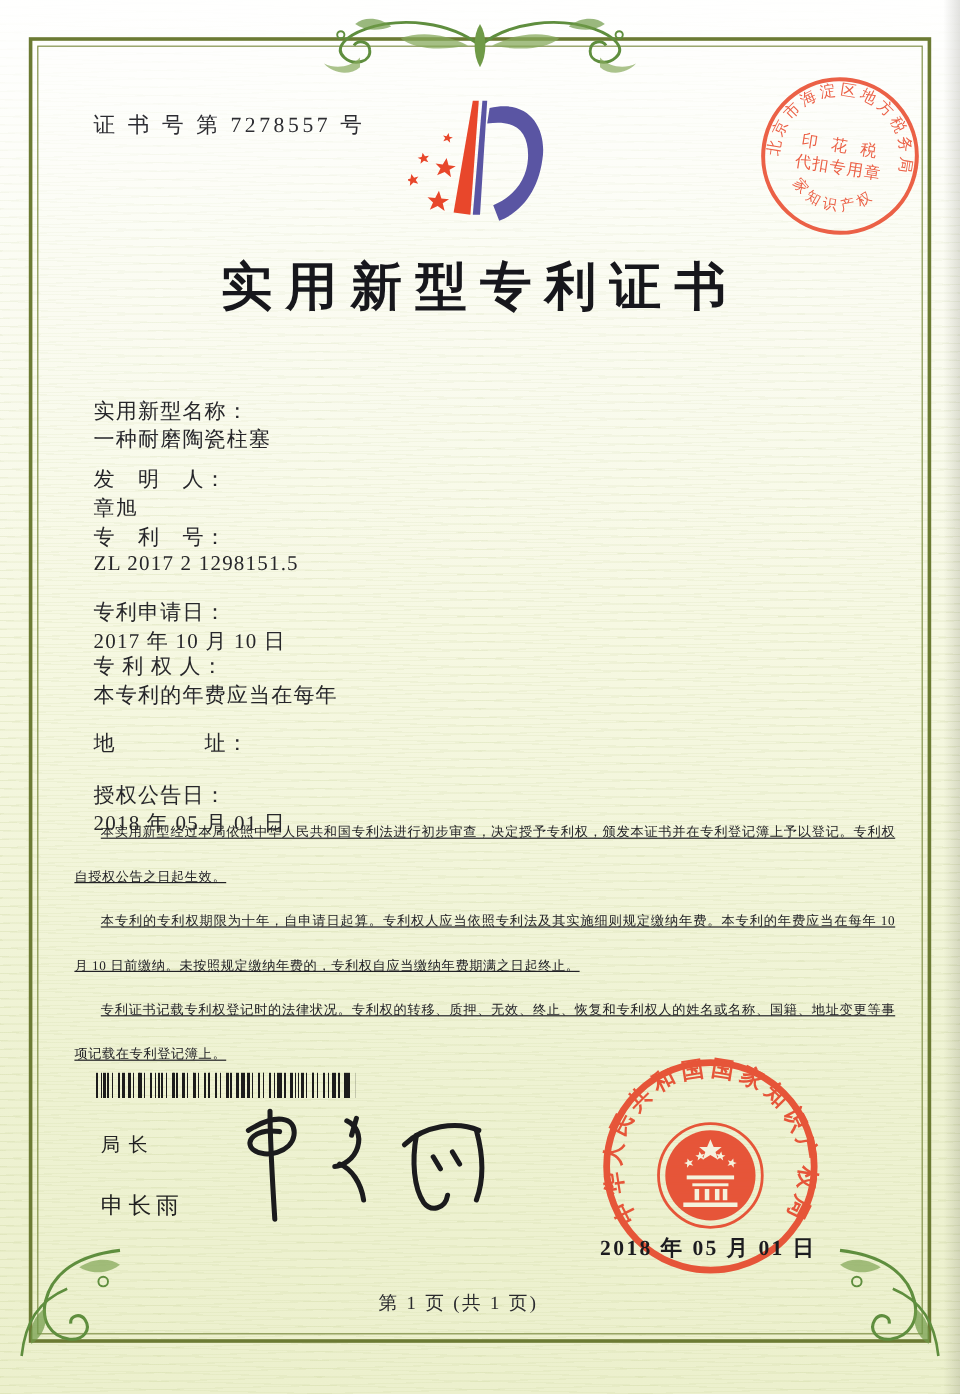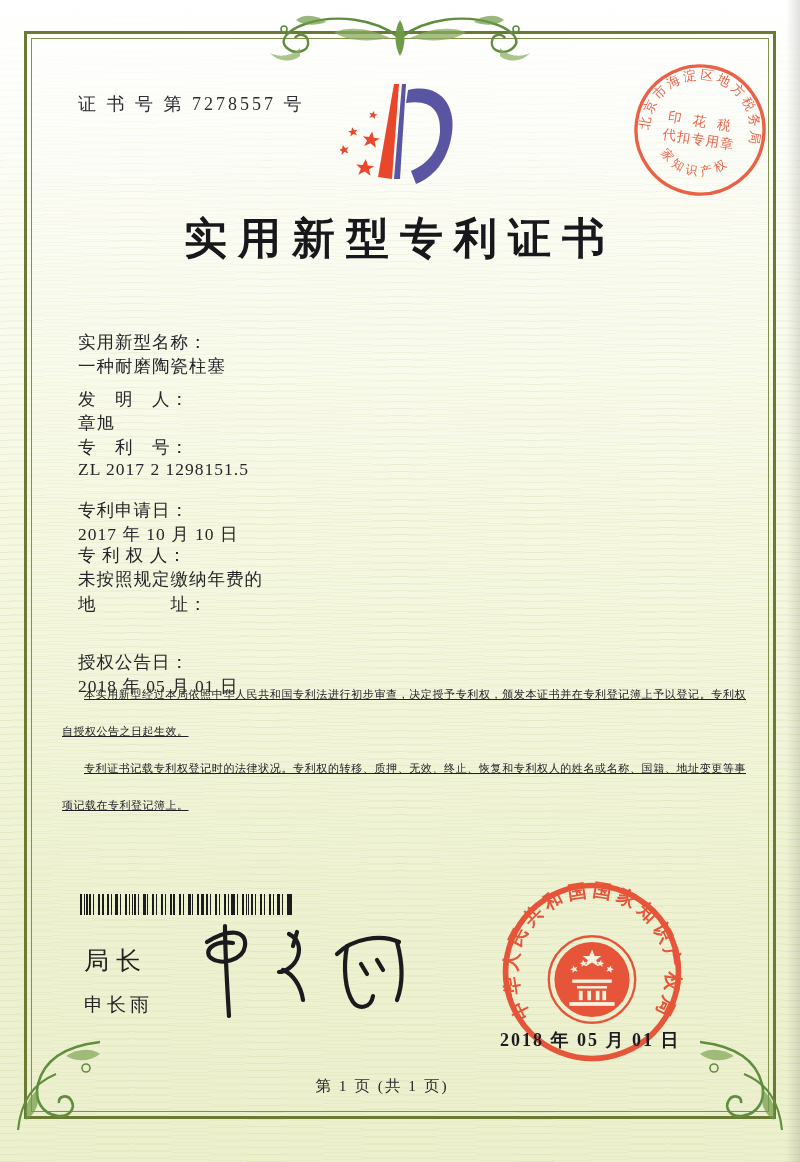--- a/index.html
+++ b/index.html
@@ -49,40 +49,40 @@
 
   .fields{position:absolute;left:78px;top:330px;width:656px;font-size:17.5px;}
   .frow{position:absolute;display:flex;align-items:flex-start;flex-direction:column;}
   .frow .lab{white-space:pre;letter-spacing:1px;flex:0 0 auto;}
   .frow .val{letter-spacing:1px;white-space:pre-line;}
   .r-name{top:0;}
   .r-inventor{top:57px;}
   .r-patno{top:105px;justify-content:center;}
   .r-filing{top:168px;}
   .r-patentee{top:213px;}
-  .r-address{top:262px;}
+  .r-address{top:277px;}
   .r-address .val{line-height:28px;}
   .r-grant{top:320px;width:656px;}
   .grant-right{position:absolute;left:382px;top:0;display:flex;}
 
   .body-text{
     position:absolute;left:62px;top:676px;width:684px;
     font-size:11px;line-height:37px;letter-spacing:.5px;
     text-align:justify;color:#222226;text-decoration:underline;
   }
   .body-text p{margin:0;text-indent:2em;}
 
   .barcode{
     position:absolute;left:80px;top:894px;width:216px;height:21px;
     background:
       repeating-linear-gradient(90deg,#1c1c1c 0 2px,transparent 2px 4px,#1c1c1c 4px 5px,transparent 5px 9px,#1c1c1c 9px 11px,transparent 11px 13px,#1c1c1c 13px 14px,transparent 14px 18px),
       repeating-linear-gradient(90deg,transparent 0 6px,#1c1c1c 6px 8px,transparent 8px 23px,#1c1c1c 23px 24px,transparent 24px 29px);
   }
 
-  .director-label{position:absolute;left:84px;top:944px;font-size:25px;letter-spacing:7px;color:#222;}
+  .director-label{position:absolute;left:84px;top:944px;font-size:16px;letter-spacing:7px;color:#222;}
   .director-name{position:absolute;left:84px;top:992px;font-size:19px;letter-spacing:4px;color:#222;}
   .signature{position:absolute;left:185px;top:912px;width:250px;height:115px;}
 
   .seal{position:absolute;left:498px;top:878px;width:188px;height:188px;opacity:.93;}
   .seal-date{
     position:absolute;left:500px;top:1028px;font-size:18px;font-weight:600;
     letter-spacing:2px;color:#1c1c20;
   }
   .footer{
     position:absolute;left:-18px;top:1076px;width:100%;
@@ -171,33 +171,34 @@
     <div class="frow r-patno">
       <span class="lab">专　利　号：</span>
       <span class="val">ZL 2017 2 1298151.5</span>
     </div>
     <div class="frow r-filing">
       <span class="lab">专利申请日：</span>
       <span class="val">2017 年 10 月 10 日</span>
     </div>
     <div class="frow r-patentee">
       <span class="lab">专 利 权 人：</span>
-      <span class="val">未按照规定缴纳年费的</span>
+      <span class="val">本专利的年费应当在每年</span>
     </div>
     <div class="frow r-address">
       <span class="lab">地　　　　址：</span>
     </div>
     <div class="frow r-grant">
       <span class="lab">授权公告日：</span>
       <span class="val">2018 年 05 月 01 日</span>
     </div>
   </div>
 
   <div class="body-text">
     <p>本实用新型经过本局依照中华人民共和国专利法进行初步审查，决定授予专利权，颁发本证书并在专利登记簿上予以登记。专利权自授权公告之日起生效。</p>
+    <p>本专利的专利权期限为十年，自申请日起算。专利权人应当依照专利法及其实施细则规定缴纳年费。本专利的年费应当在每年 10 月 10 日前缴纳。未按照规定缴纳年费的，专利权自应当缴纳年费期满之日起终止。</p>
     <p>专利证书记载专利权登记时的法律状况。专利权的转移、质押、无效、终止、恢复和专利权人的姓名或名称、国籍、地址变更等事项记载在专利登记簿上。</p>
   </div>
 
   <div class="barcode"></div>
 
   <div class="director-label">局长</div>
   <div class="director-name">申长雨</div>
 
   <svg class="signature" viewBox="0 0 250 115">
     <g fill="none" stroke="#1b1b1d" stroke-width="4.2" stroke-linecap="round">

